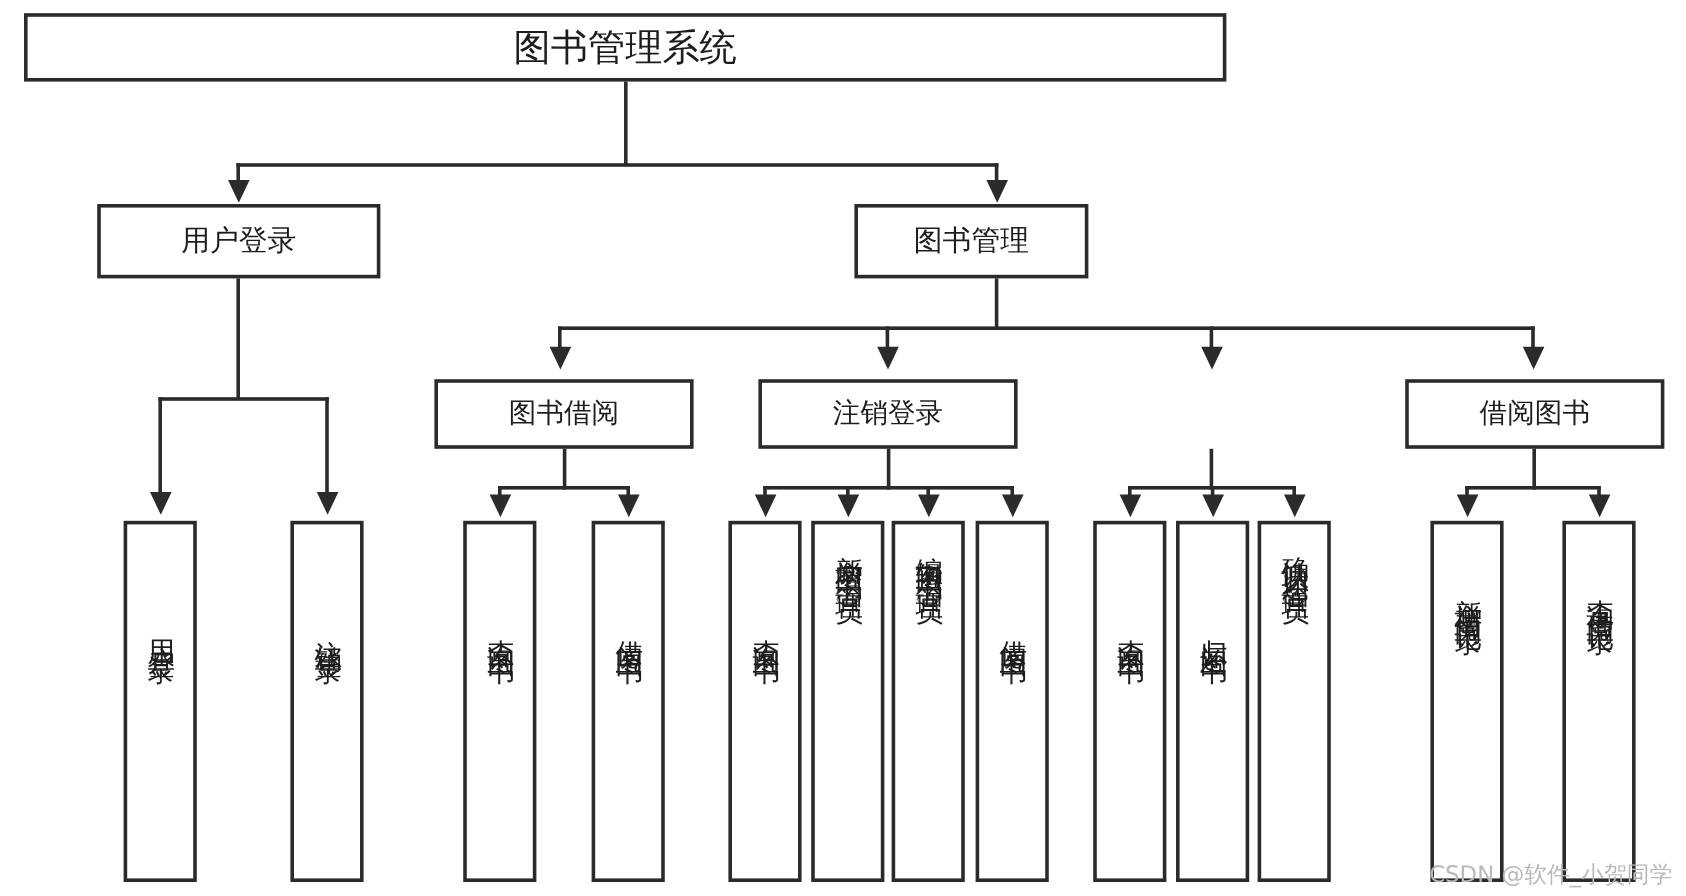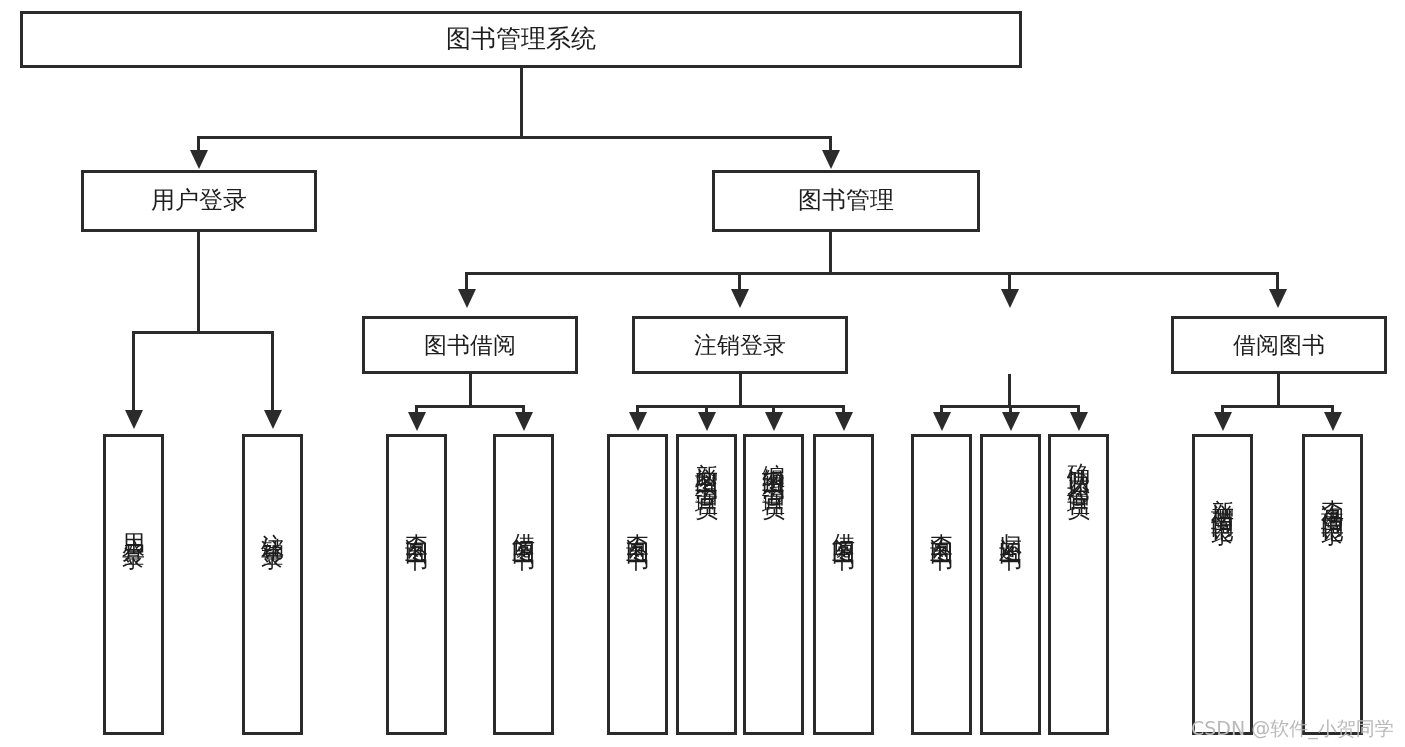--- a/index.html
+++ b/index.html
@@ -22,21 +22,21 @@
     box-sizing:border-box;
     background:#ffffff;
     border:3px solid #2b2b2b;
     display:flex;
     align-items:center;
     justify-content:center;
     text-align:center;
     line-height:1.15;
     color:#1d1d1d;
   }
-  .node.root{font-size:25px;font-family:Liberation Serif, serif;}
+  .node.root{font-size:31px;font-family:Liberation Serif, serif;}
   .node.lvl2{font-size:24px;}
   .node.lvl3{font-size:23px;}
   .node.leaf{
     border-width:3px;
     align-items:flex-start;
     justify-content:center;
     padding-top:0px;
   }
   .vtext{
     writing-mode:vertical-rl;
@@ -82,21 +82,21 @@
   <div class="ln hline" style="left:197px; top:136px; width:635px; height:3px;"></div>
 
   <div class="ln vline" style="left:197px; top:136px; width:3px; height:18px;"></div>
   <div class="arrow" style="left:190px; top:150px;"></div>
   <div class="ln vline" style="left:829px; top:136px; width:3px; height:18px;"></div>
   <div class="arrow" style="left:822px; top:150px;"></div>
 
   <div class="node lvl2" style="left:81px; top:170px; width:236px; height:62px;">
     <span>用户登录</span>
   </div>
-  <div class="node lvl2" style="left:712px; top:170px; width:268px; height:62px;">
+  <div class="node lvl2" style="left:712px; top:170px; width:195px; height:62px;">
     <span>图书管理</span>
   </div>
 
   <div class="ln vline" style="left:197px; top:232px; width:3px; height:101px;"></div>
   <div class="ln hline" style="left:132px; top:331px; width:142px; height:3px;"></div>
   <div class="ln vline" style="left:132px; top:331px; width:3px; height:82px;"></div>
   <div class="arrow" style="left:125px; top:410px;"></div>
   <div class="ln vline" style="left:271px; top:331px; width:3px; height:82px;"></div>
   <div class="arrow" style="left:264px; top:410px;"></div>
 

